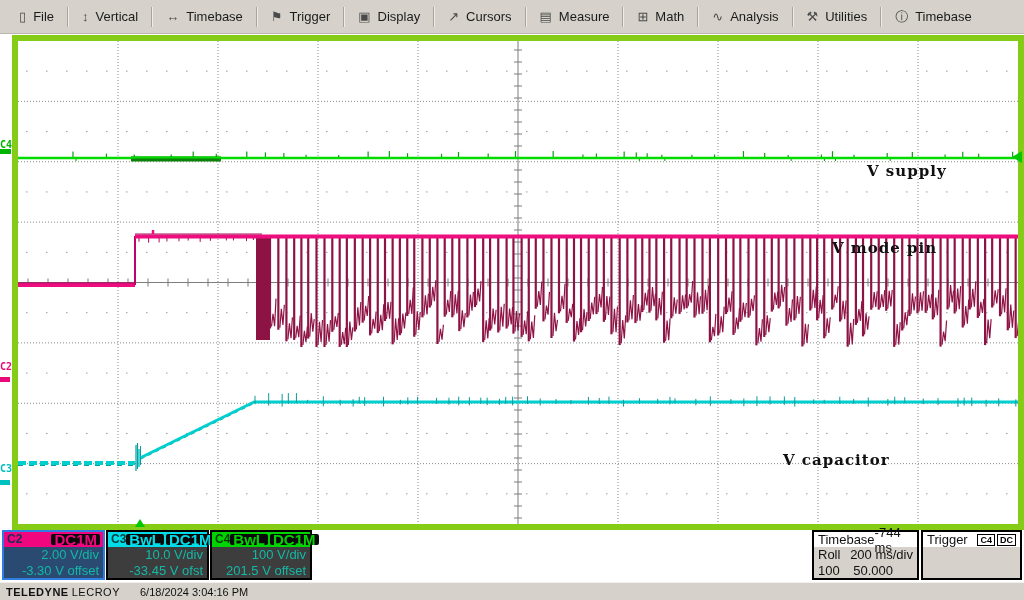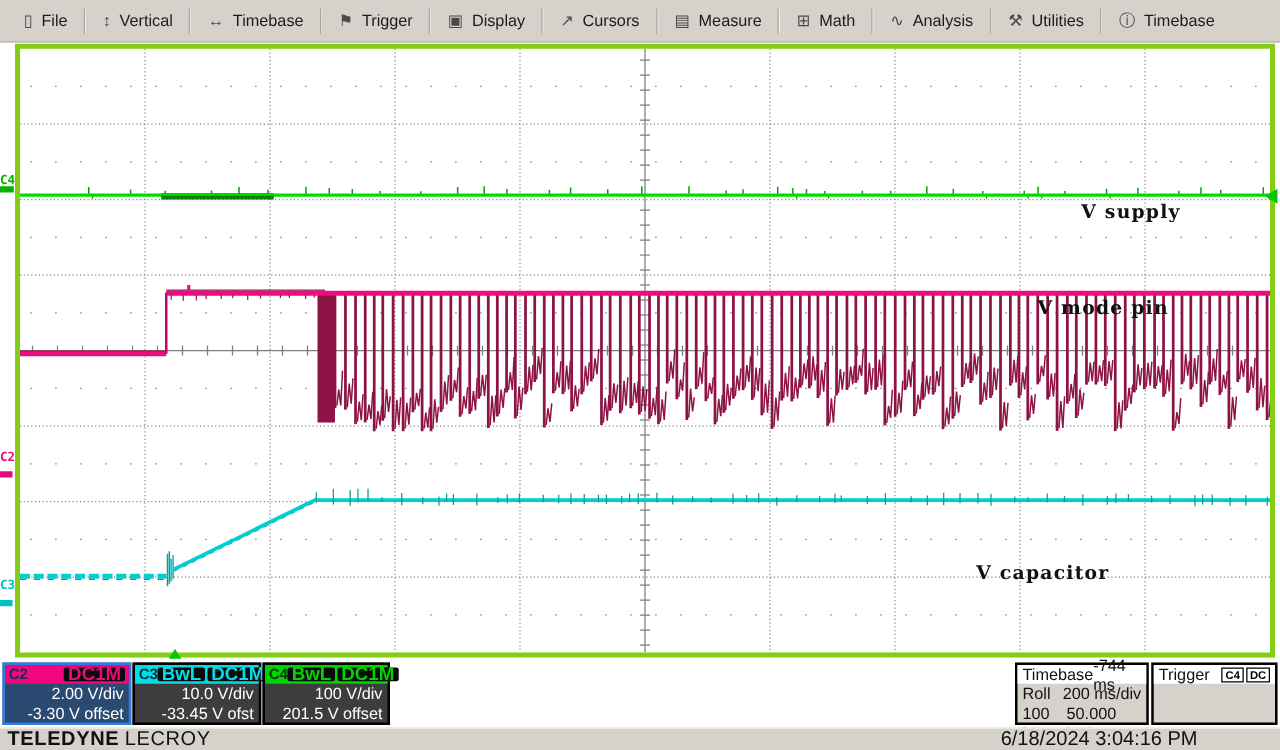--- a/index.html
+++ b/index.html
@@ -16,21 +16,21 @@
   }
   .menu-item{
     display:flex;align-items:center;gap:7px;padding:0 13px;height:24px;
     font-size:13px;color:#1b1b1b;cursor:default;white-space:nowrap;
   }
   .menu-item .mi-icon{font-size:13px;color:#4a4a4a;line-height:1;}
   .menu-sep{width:1px;height:20px;background:#a9a59e;border-right:1px solid #efede9;}
   
   .plot{
     position:absolute;left:12px;top:35px;width:1000px;height:483px;
-    border:4px solid #84cc16;background:#ffffff;box-sizing:content-box;
+    border:6px solid #84cc16;background:#ffffff;box-sizing:content-box;
   }
   .plot svg{position:absolute;left:0;top:0;}
   .trace-label{
     position:absolute;font-family:"DejaVu Serif", serif;font-weight:bold;
     font-size:15px;color:#101010;letter-spacing:1px;white-space:nowrap;z-index:5;
   }
   .lbl-supply{left:849px;top:121px;}
   .lbl-modepin{left:814px;top:198px;}
   .lbl-capacitor{left:765px;top:410px;}
   .chan-marker{
@@ -56,42 +56,42 @@
   .desc-box.selected{border-color:#2f7de1;}
   .desc-head{
     height:15px;display:flex;align-items:center;justify-content:space-between;
     padding:0 3px;font-weight:bold;font-size:12px;line-height:15px;
   }
   .desc-badges{display:flex;gap:2px;}
   .badge{
     background:#0a0a0a;font-size:15px;font-weight:bold;line-height:11px;
     padding:0 3px;border-radius:2px;
   }
-  .desc-body{padding:0 4px;text-align:right;color:#ffffff;font-size:13px;line-height:15.5px;}
+  .desc-body{padding:0 4px;text-align:right;color:#14b8a6;font-size:13px;line-height:15.5px;}
   
   .info-box{
     position:absolute;top:530px;height:50px;box-sizing:border-box;
     border:2px solid #000;background:#d6d2cb;font-size:13px;color:#111;cursor:default;
   }
   .info-head{
     height:15px;background:#ffffff;display:flex;align-items:center;
     justify-content:space-between;padding:0 4px;font-size:13px;line-height:15px;
   }
   .info-head .ib-badges{display:flex;gap:2px;}
   .ib-badge{
     background:#fff;border:1px solid #000;font-size:9px;font-weight:bold;
     line-height:10px;padding:0 2px;color:#000;
   }
   .info-row{display:flex;justify-content:space-between;padding:0 4px;line-height:16px;}
   
   .footer{
     position:absolute;left:0;top:582px;width:1024px;height:18px;
     background:#d6d2cb;border-top:1px solid #f2f0ec;
-    display:flex;align-items:center;justify-content:space-between;
-    font-size:16px;color:#111;box-sizing:border-box;padding:0 66px 0 6px;
+    display:flex;align-items:center;justify-content:flex-start;
+    font-size:11px;color:#111;box-sizing:border-box;padding:0 66px 0 6px;gap:20px;
   }
   .brand b{font-weight:bold;letter-spacing:0.5px;}
   .brand span{font-weight:normal;letter-spacing:0.5px;}
 </style>
 </head>
 <body>
 
 <div class="menubar" id="menubar">
     <div class="menu-item">
       <span class="mi-icon">▯</span>

